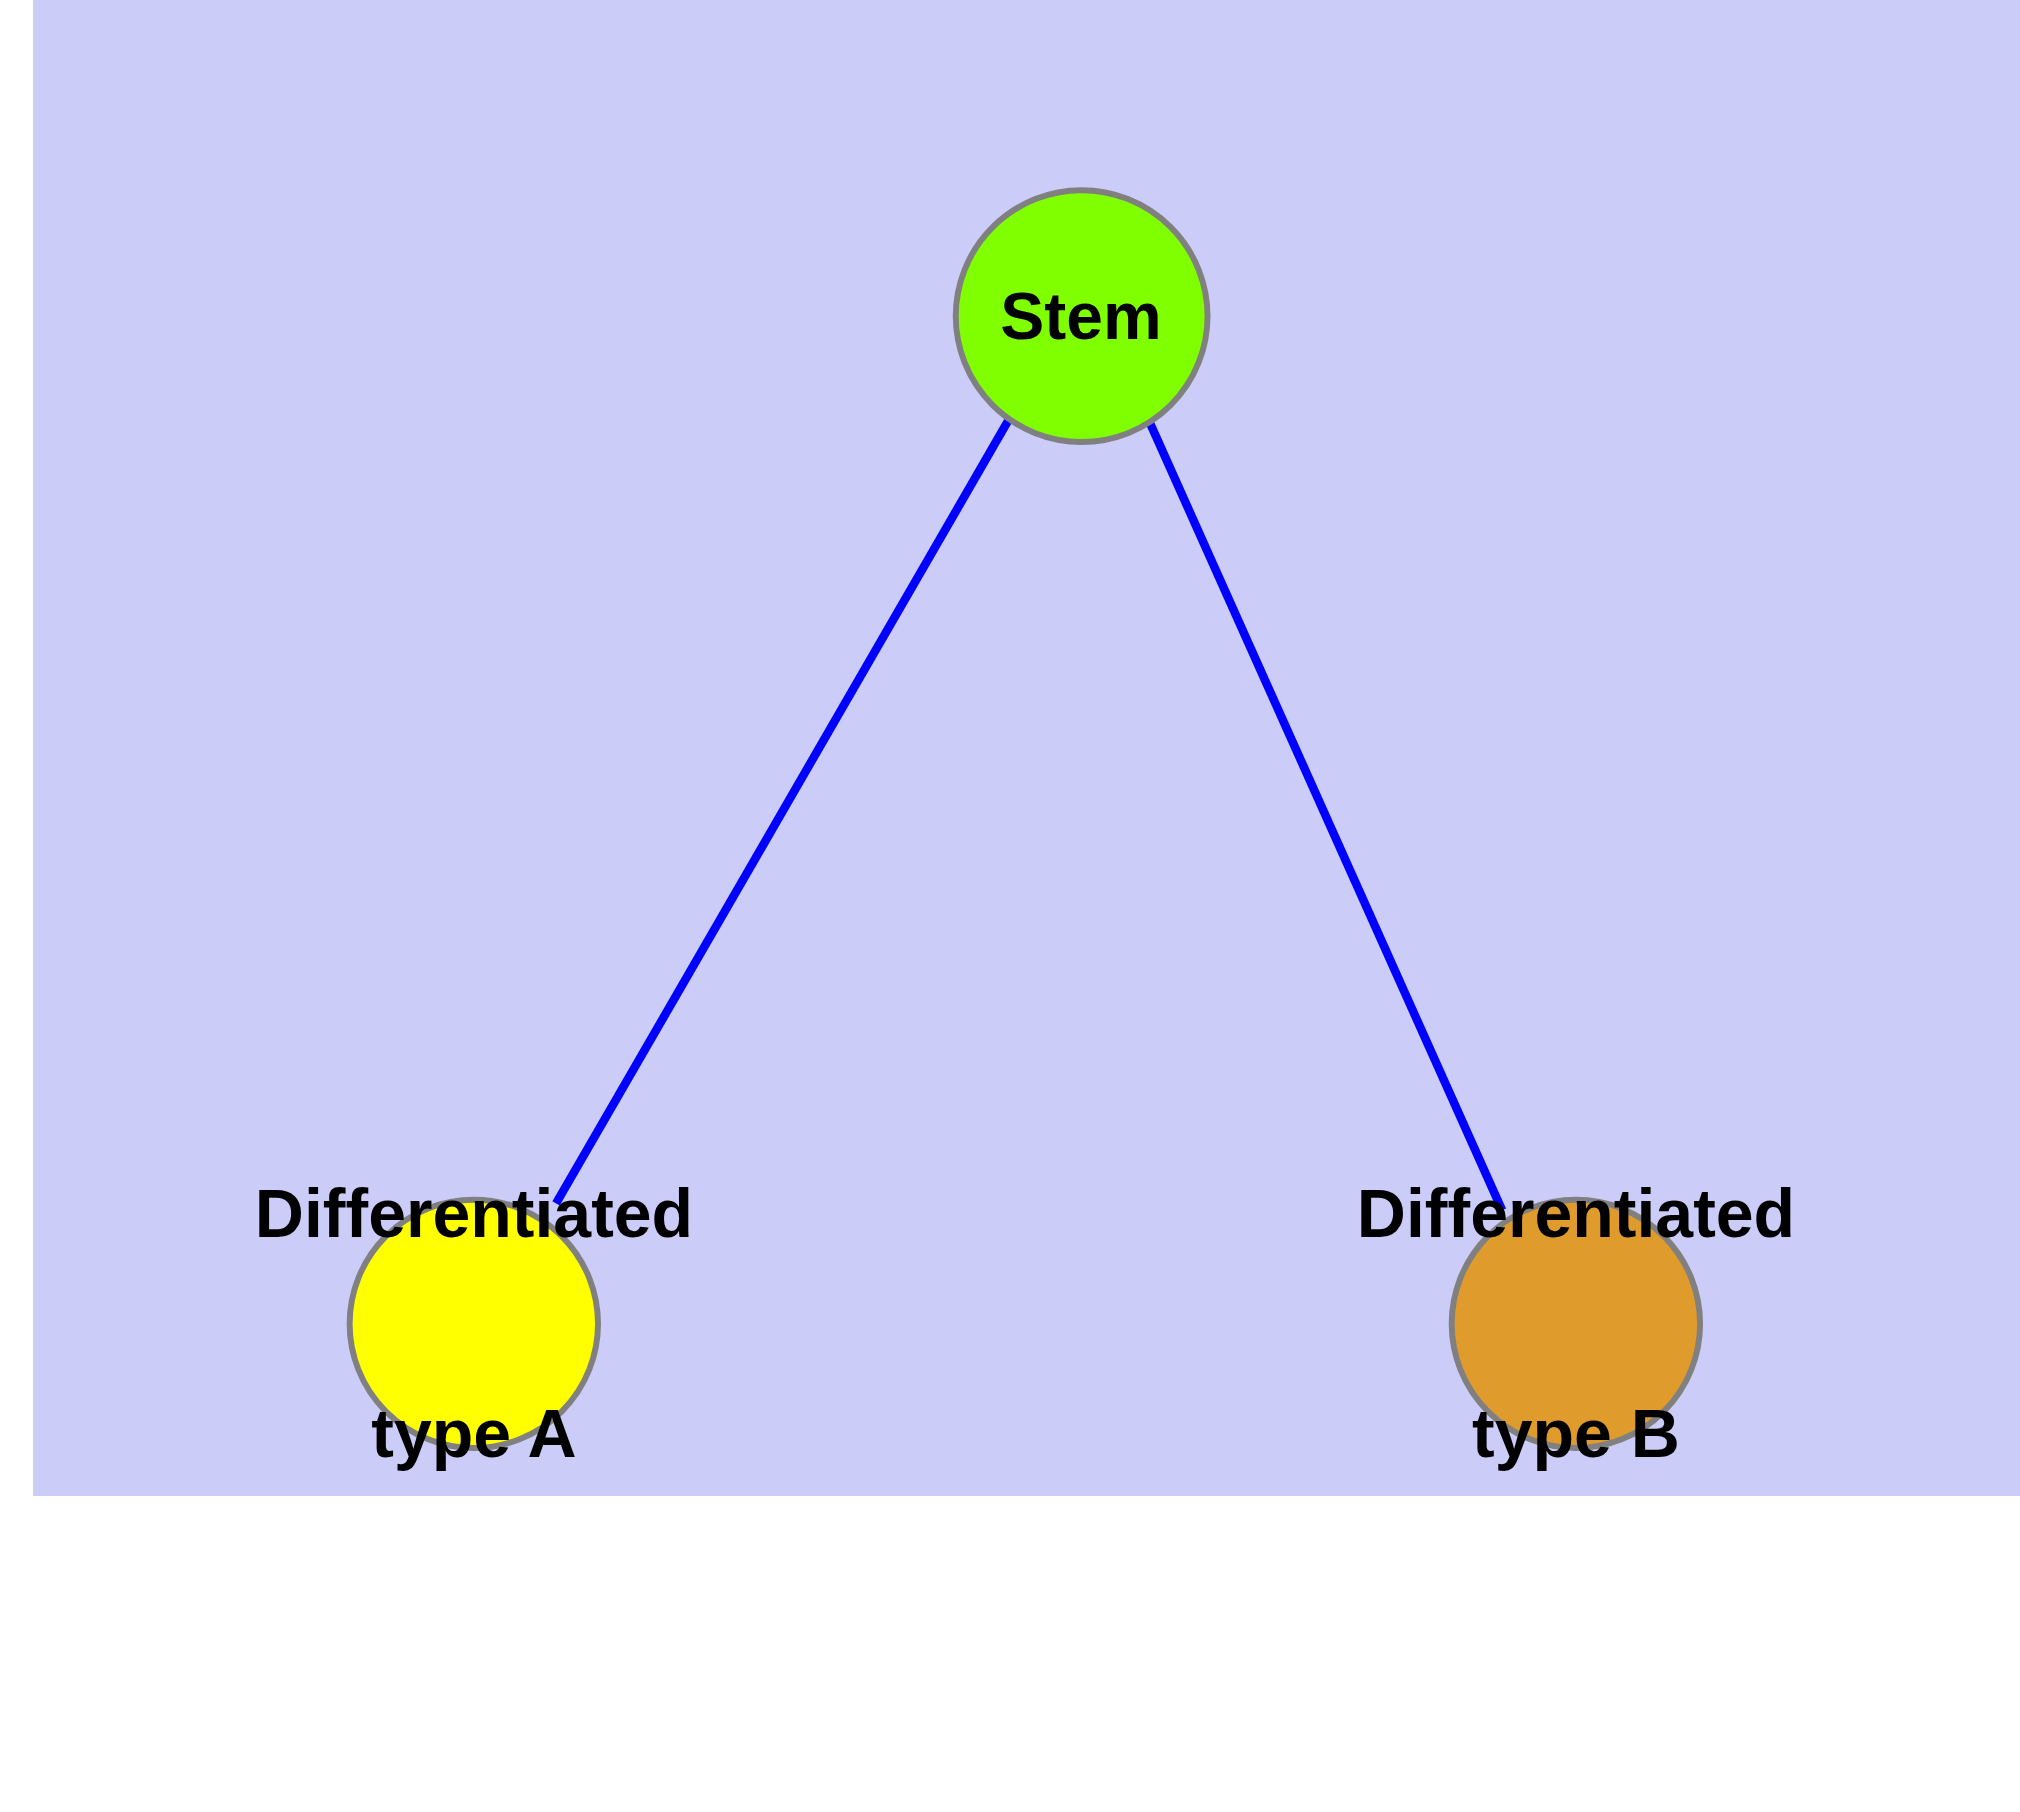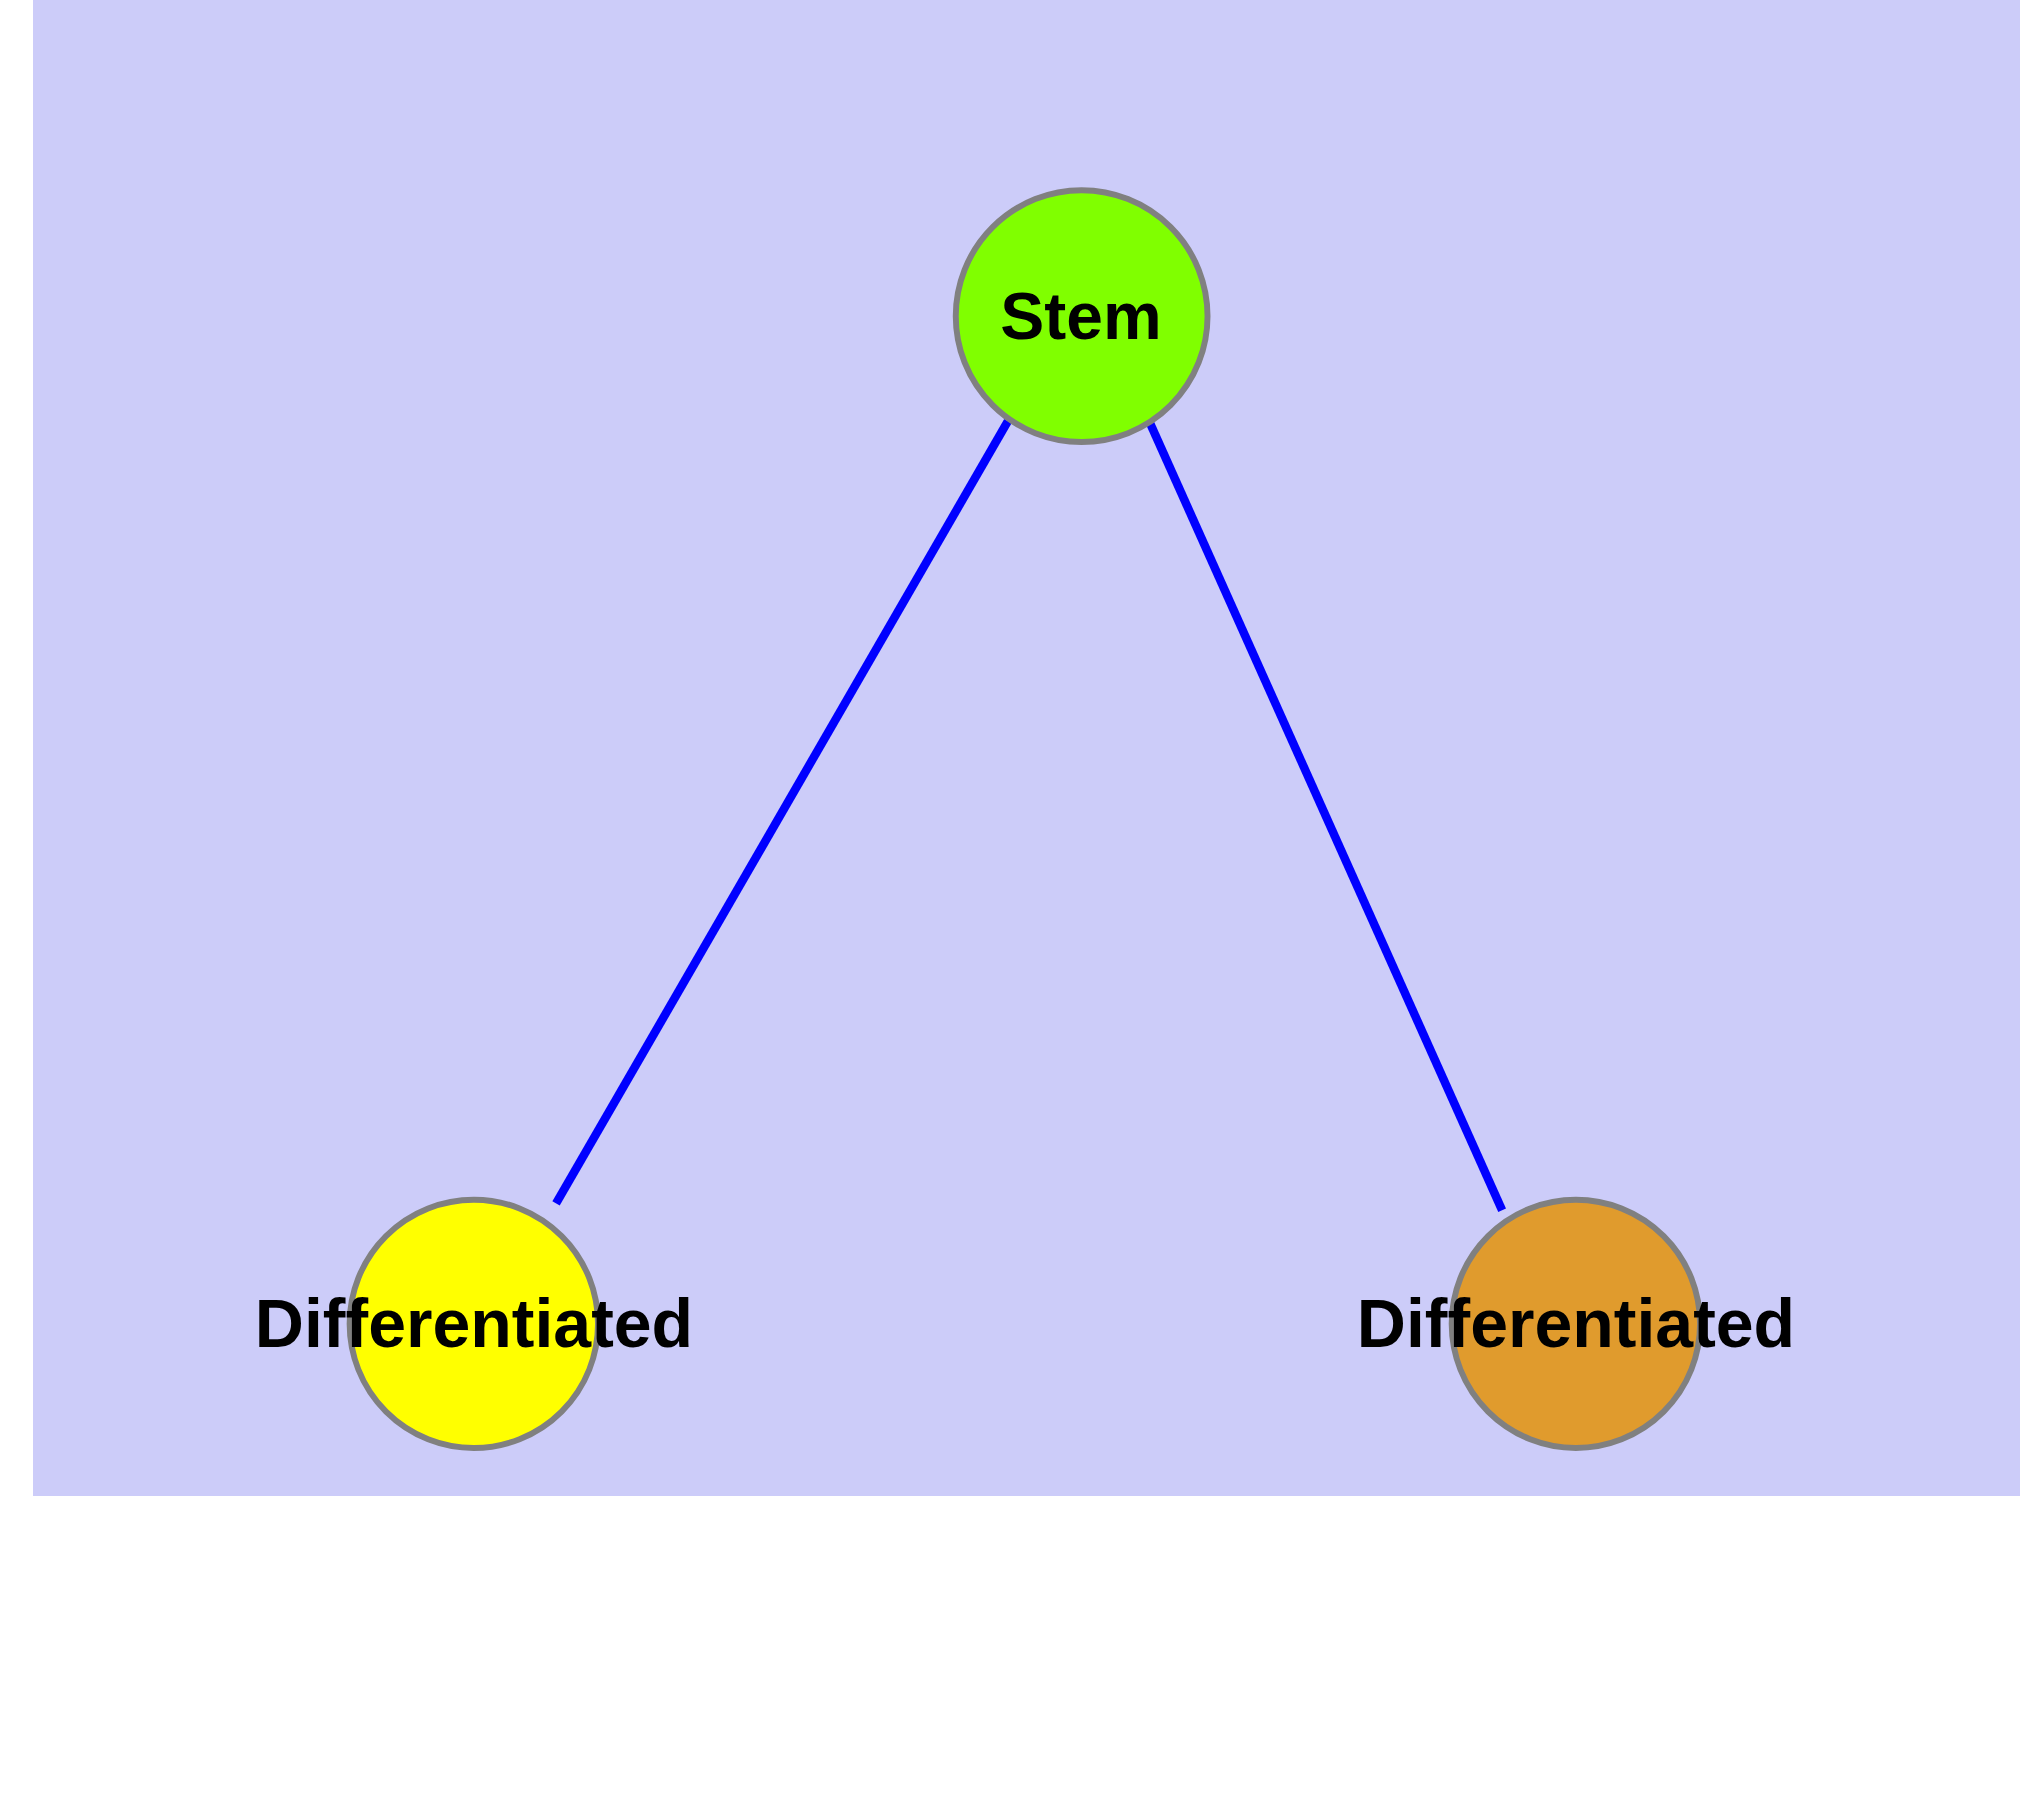--- a/index.html
+++ b/index.html
@@ -64,20 +64,22 @@
       <circle class="graph-node" cx="1820" cy="1562" r="146.5" fill="#e09b2d" stroke="#808080" stroke-width="7"></circle>
     </g>
   </svg>
 
   <div class="node-label one-line" style="left: 1048px; top: 316px; color: rgb(0, 0, 0);">
     <span class="lbl-line">Stem</span>
   </div>
 
   <div class="node-label two-line" style="left: 441px; top: 1324px; color: rgb(0, 0, 0);">
     <span class="lbl-line">Differentiated</span>
+    <span class="lbl-line">type A</span>
   </div>
 
   <div class="node-label two-line" style="left: 1543px; top: 1324px; color: rgb(0, 0, 0);">
     <span class="lbl-line">Differentiated</span>
+    <span class="lbl-line">type B</span>
   </div>
 
 </div>
 
 
 </body></html>

